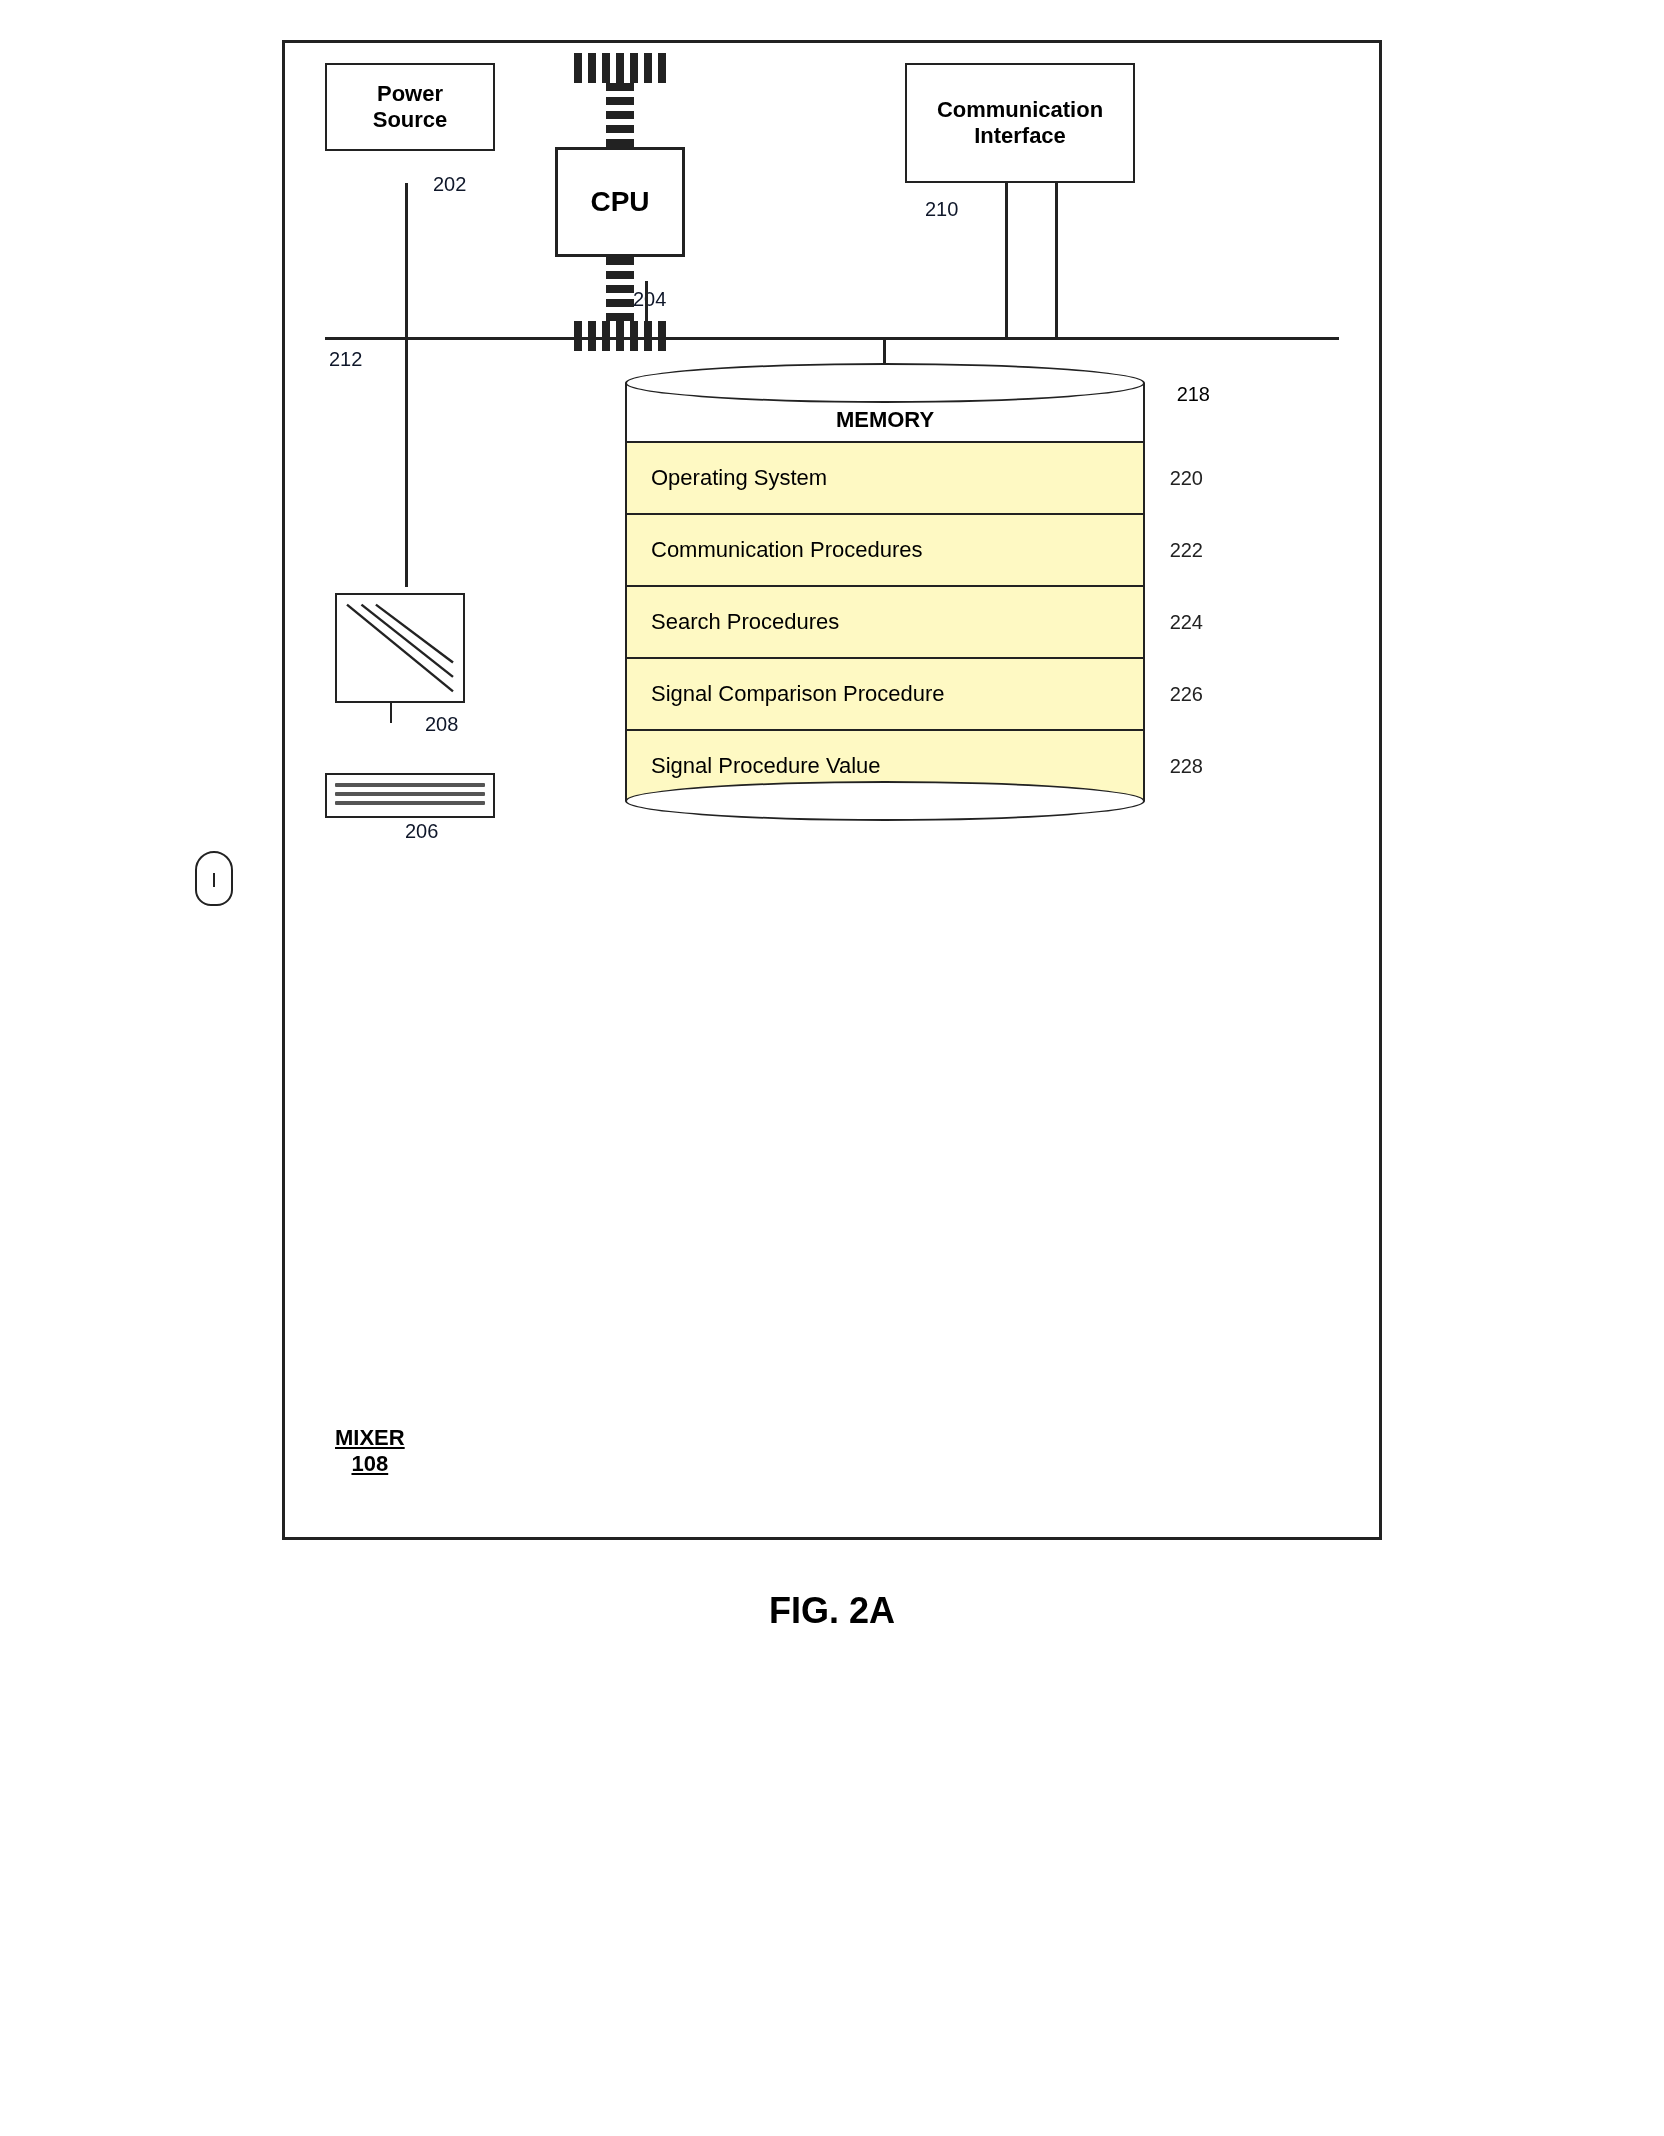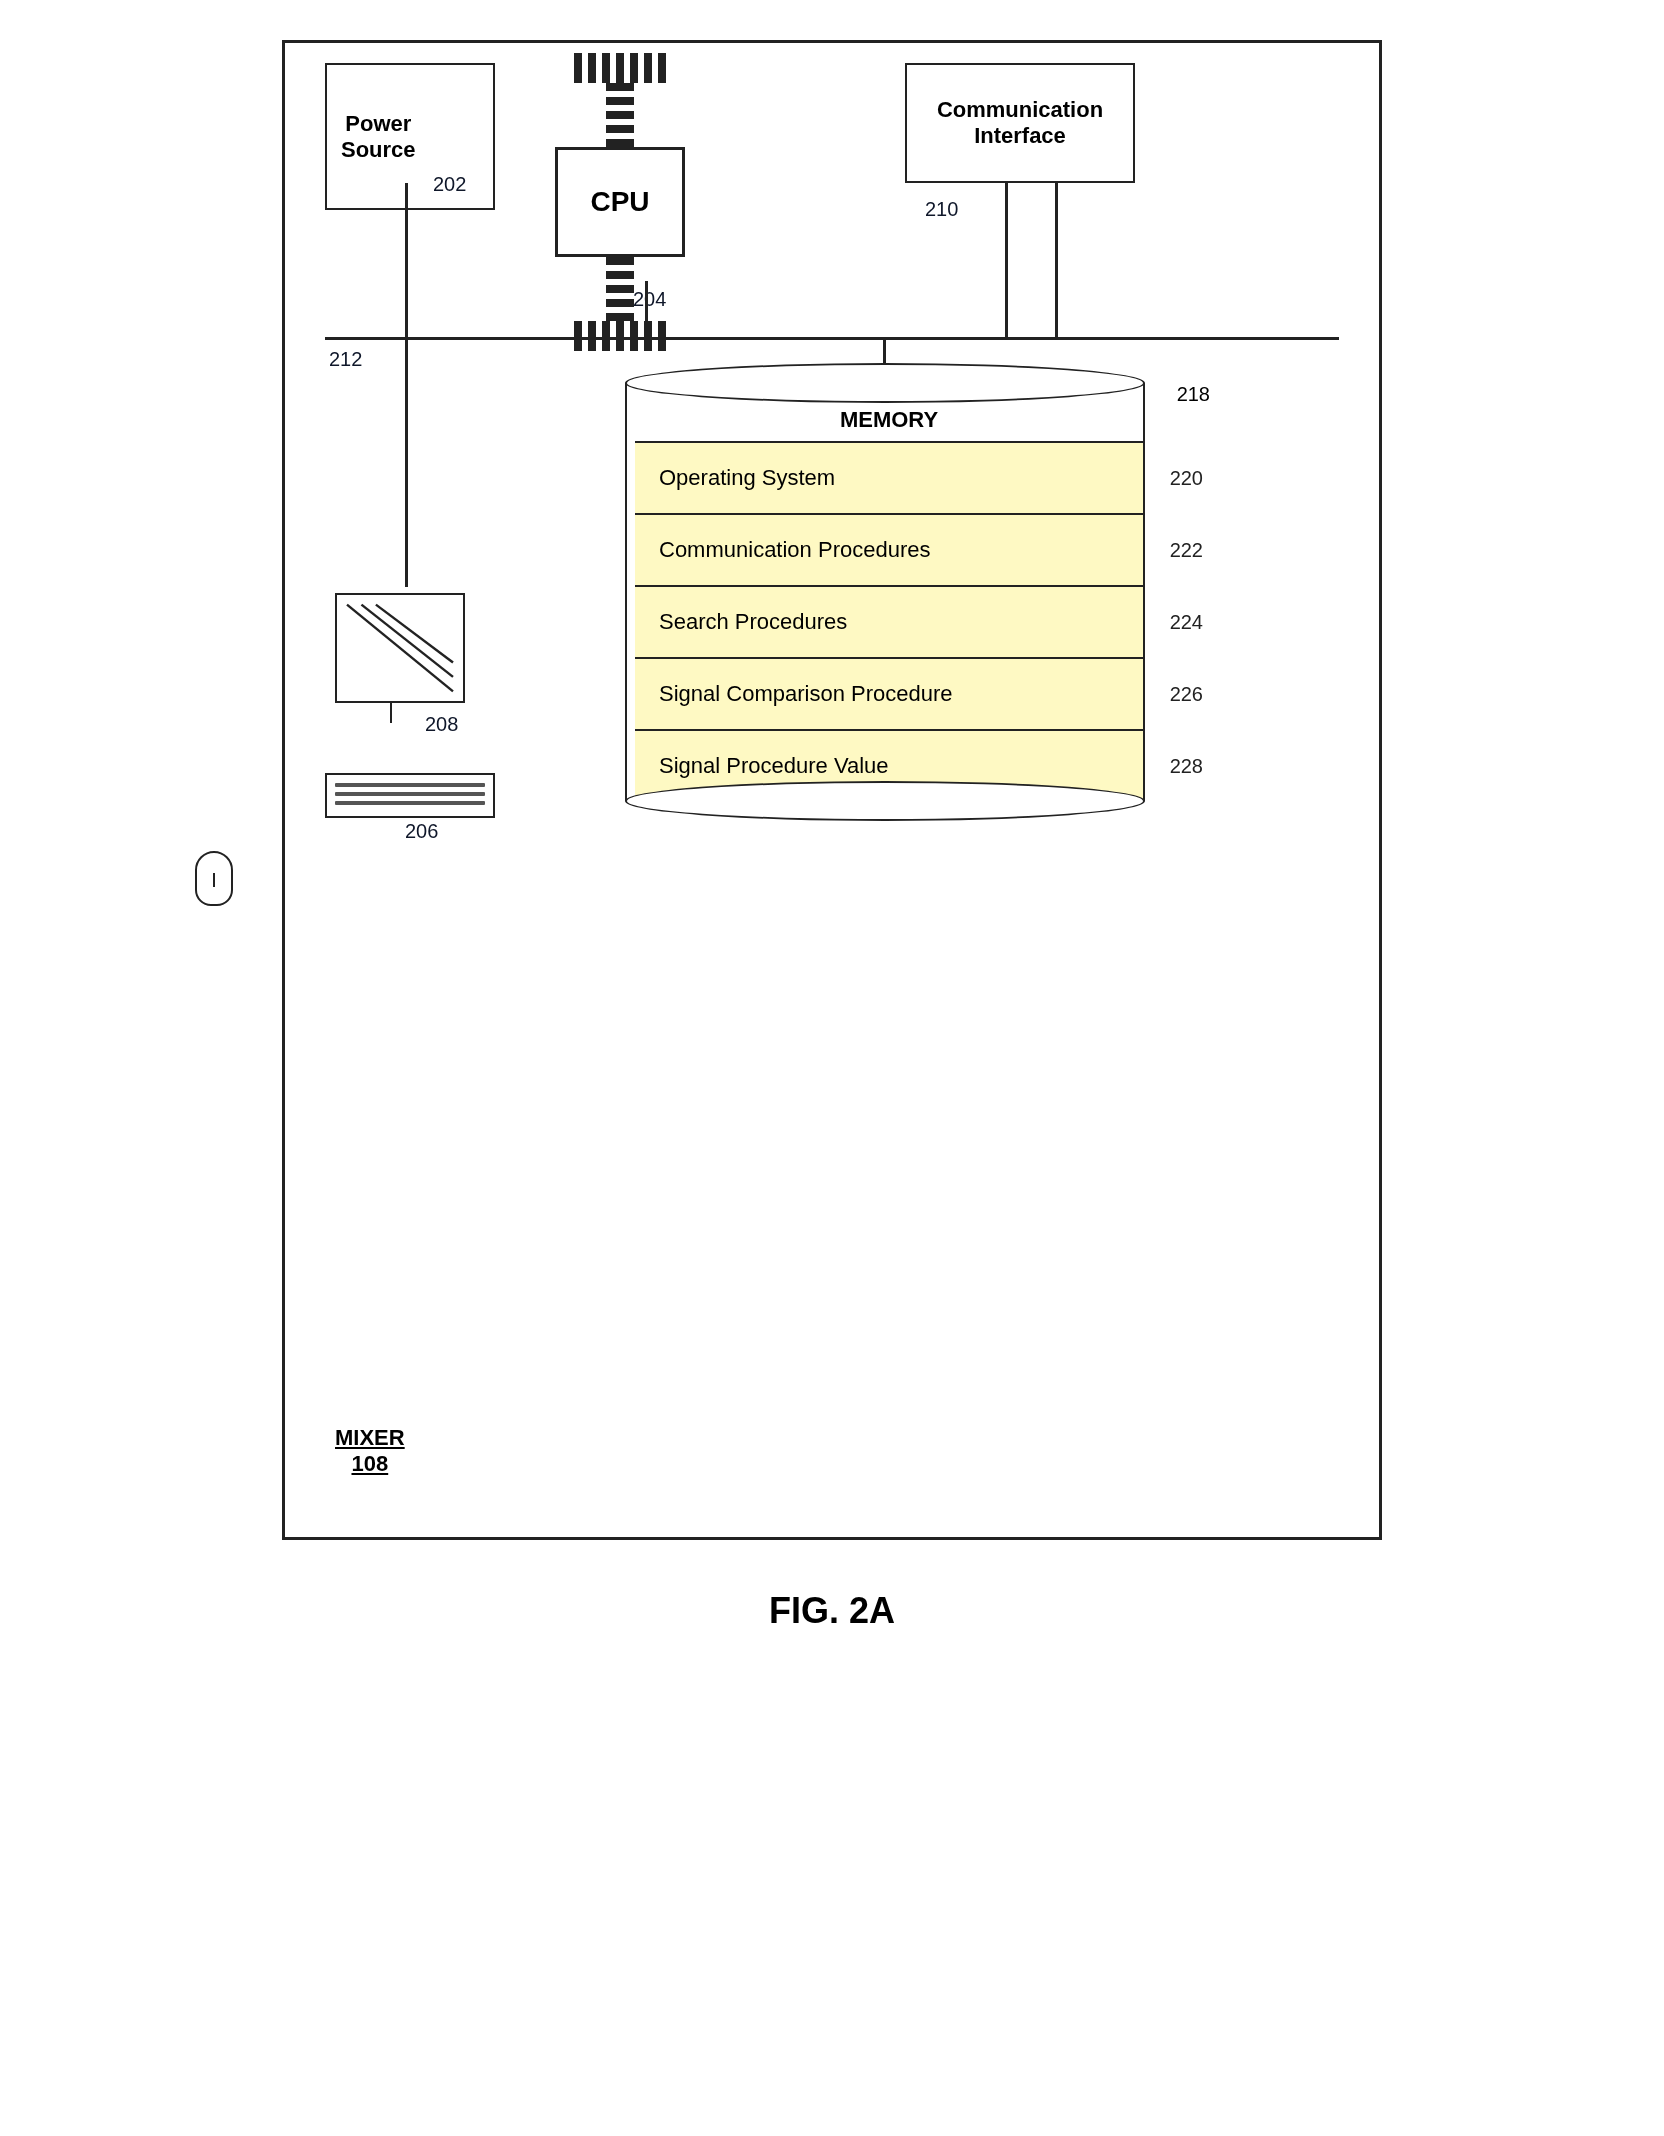--- a/index.html
+++ b/index.html
@@ -39,24 +39,24 @@
       font-size: 22px;
       font-weight: bold;
       padding: 10px 14px;
       position: absolute;
     }
 
     .power-source-box {
       left: 40px;
       top: 20px;
       width: 170px;
-      height: 147px;
-      display: flex;
-      align-items: center;
-      justify-content: flex-start;
+      height: 88px;
+      display: flex;
+      align-items: center;
+      justify-content: center;
     }
 
     .comm-interface-box {
       left: 620px;
       top: 20px;
       width: 220px;
       height: 120px;
       display: flex;
       align-items: center;
       justify-content: center;
@@ -211,21 +211,20 @@
       z-index: 2;
     }
 
     .cylinder-body {
       width: 520px;
       margin-top: -20px;
       background: #fff;
       border-left: 2.5px solid #222;
       border-right: 2.5px solid #222;
       position: relative;
-      padding-left: 8px;
     }
 
     .memory-header {
       text-align: center;
       font-size: 22px;
       font-weight: bold;
       padding: 24px 0 8px 0;
       background: #fff;
     }
 

